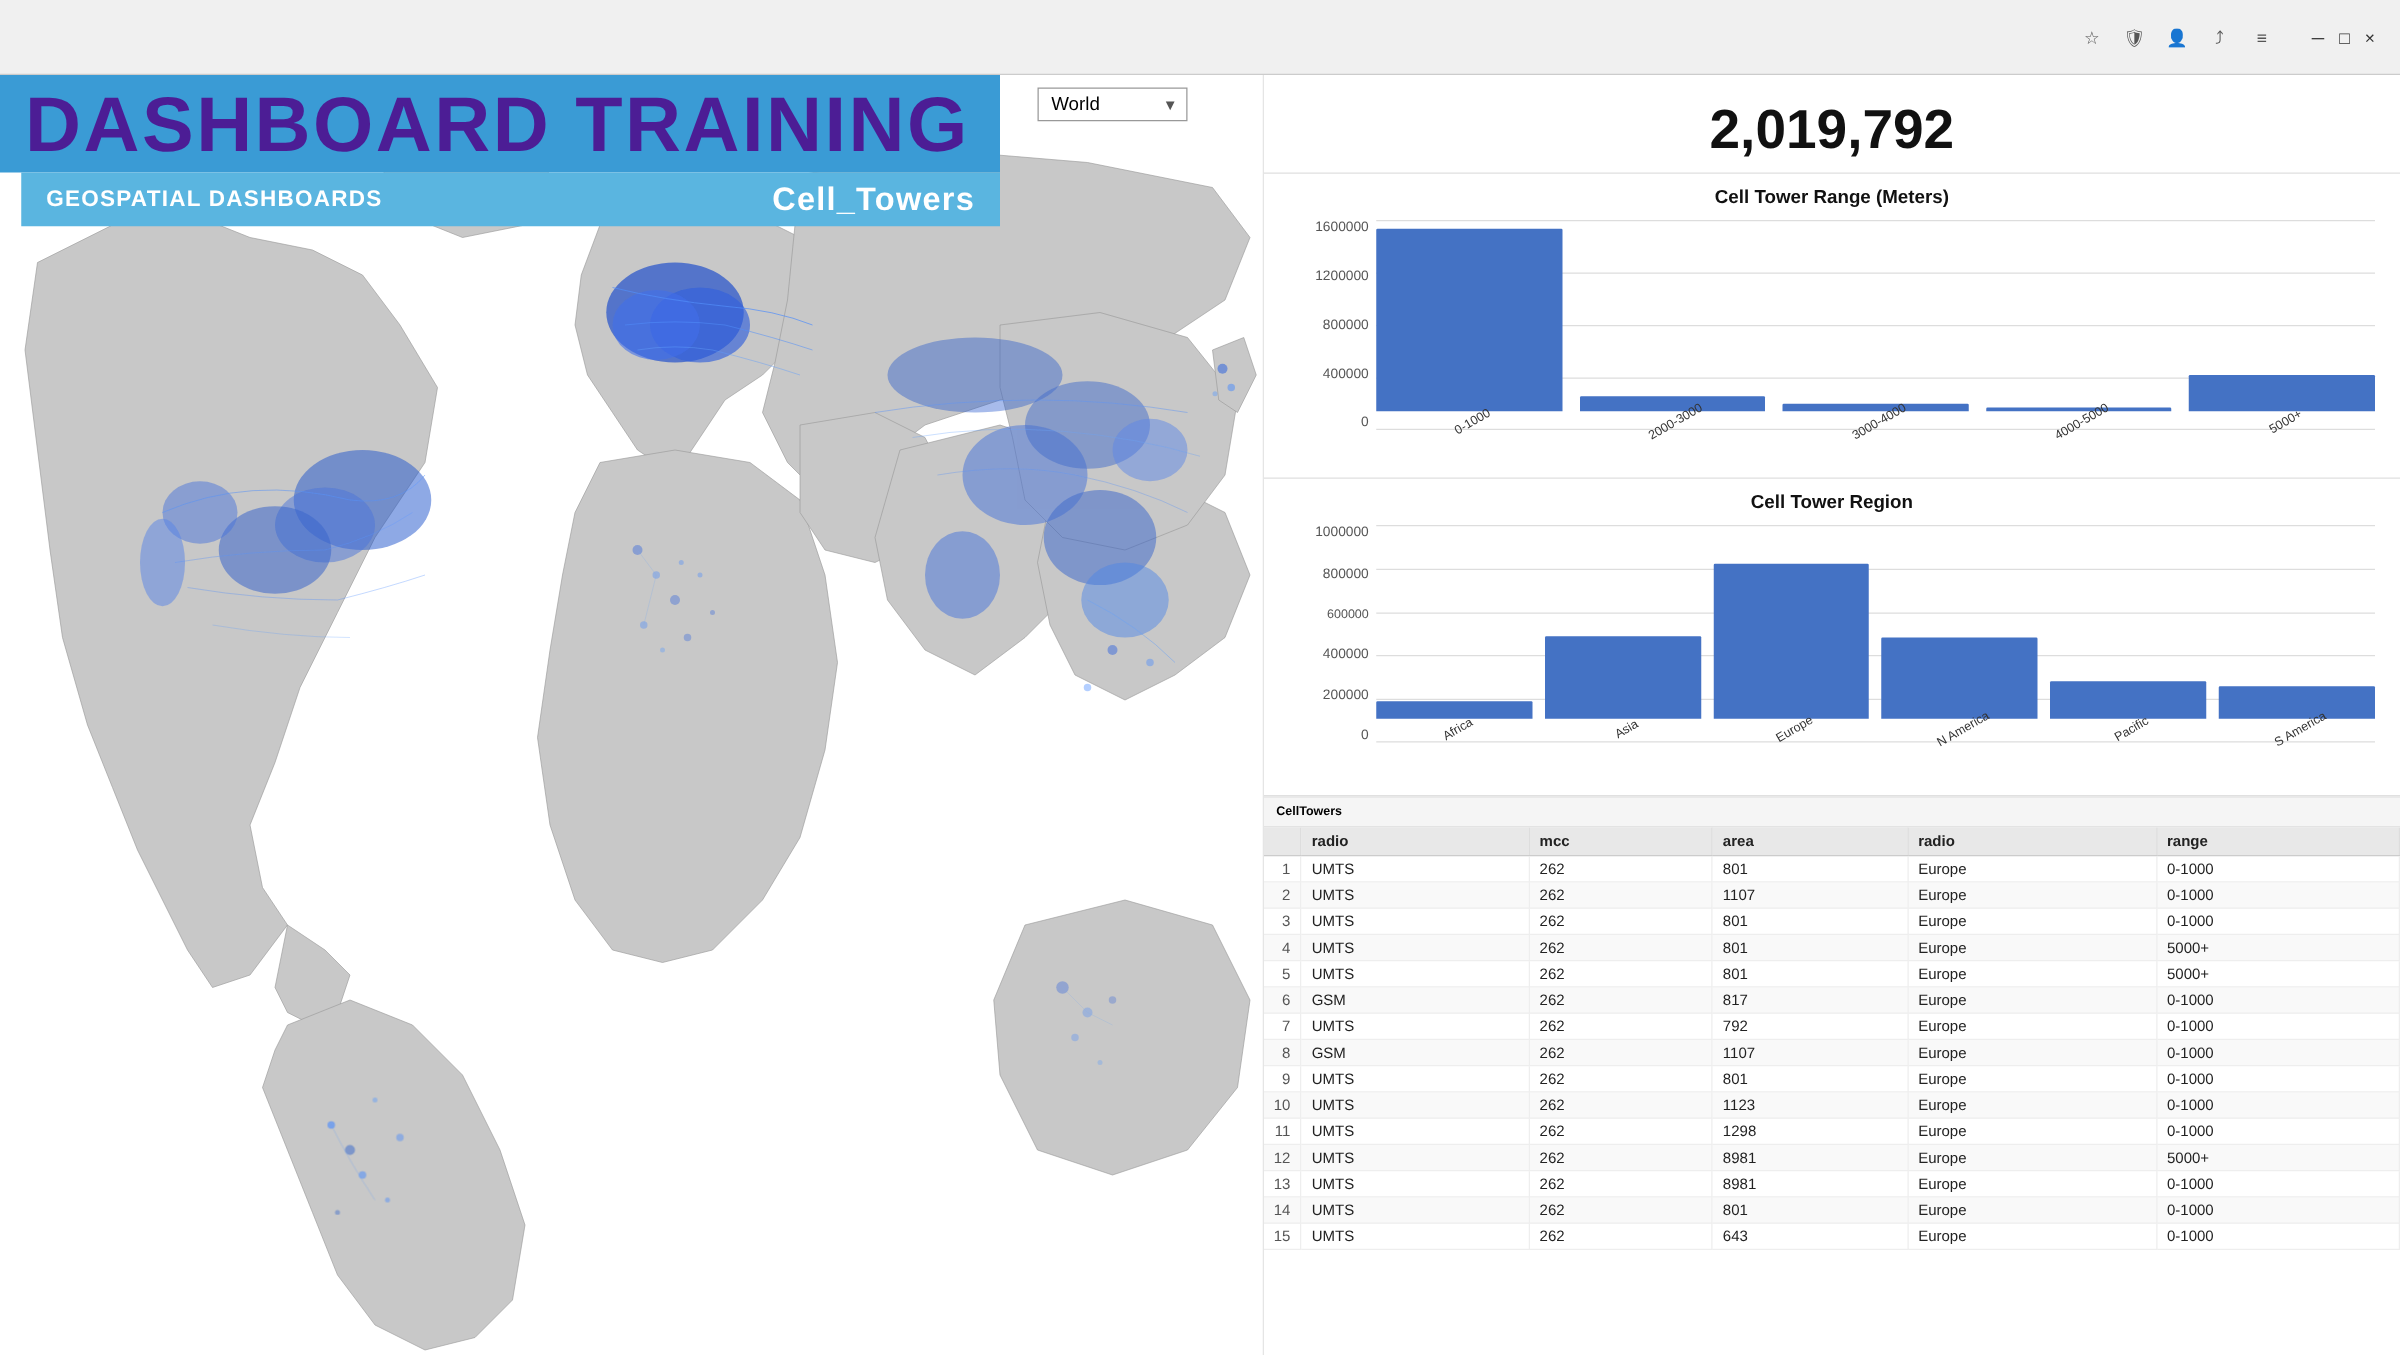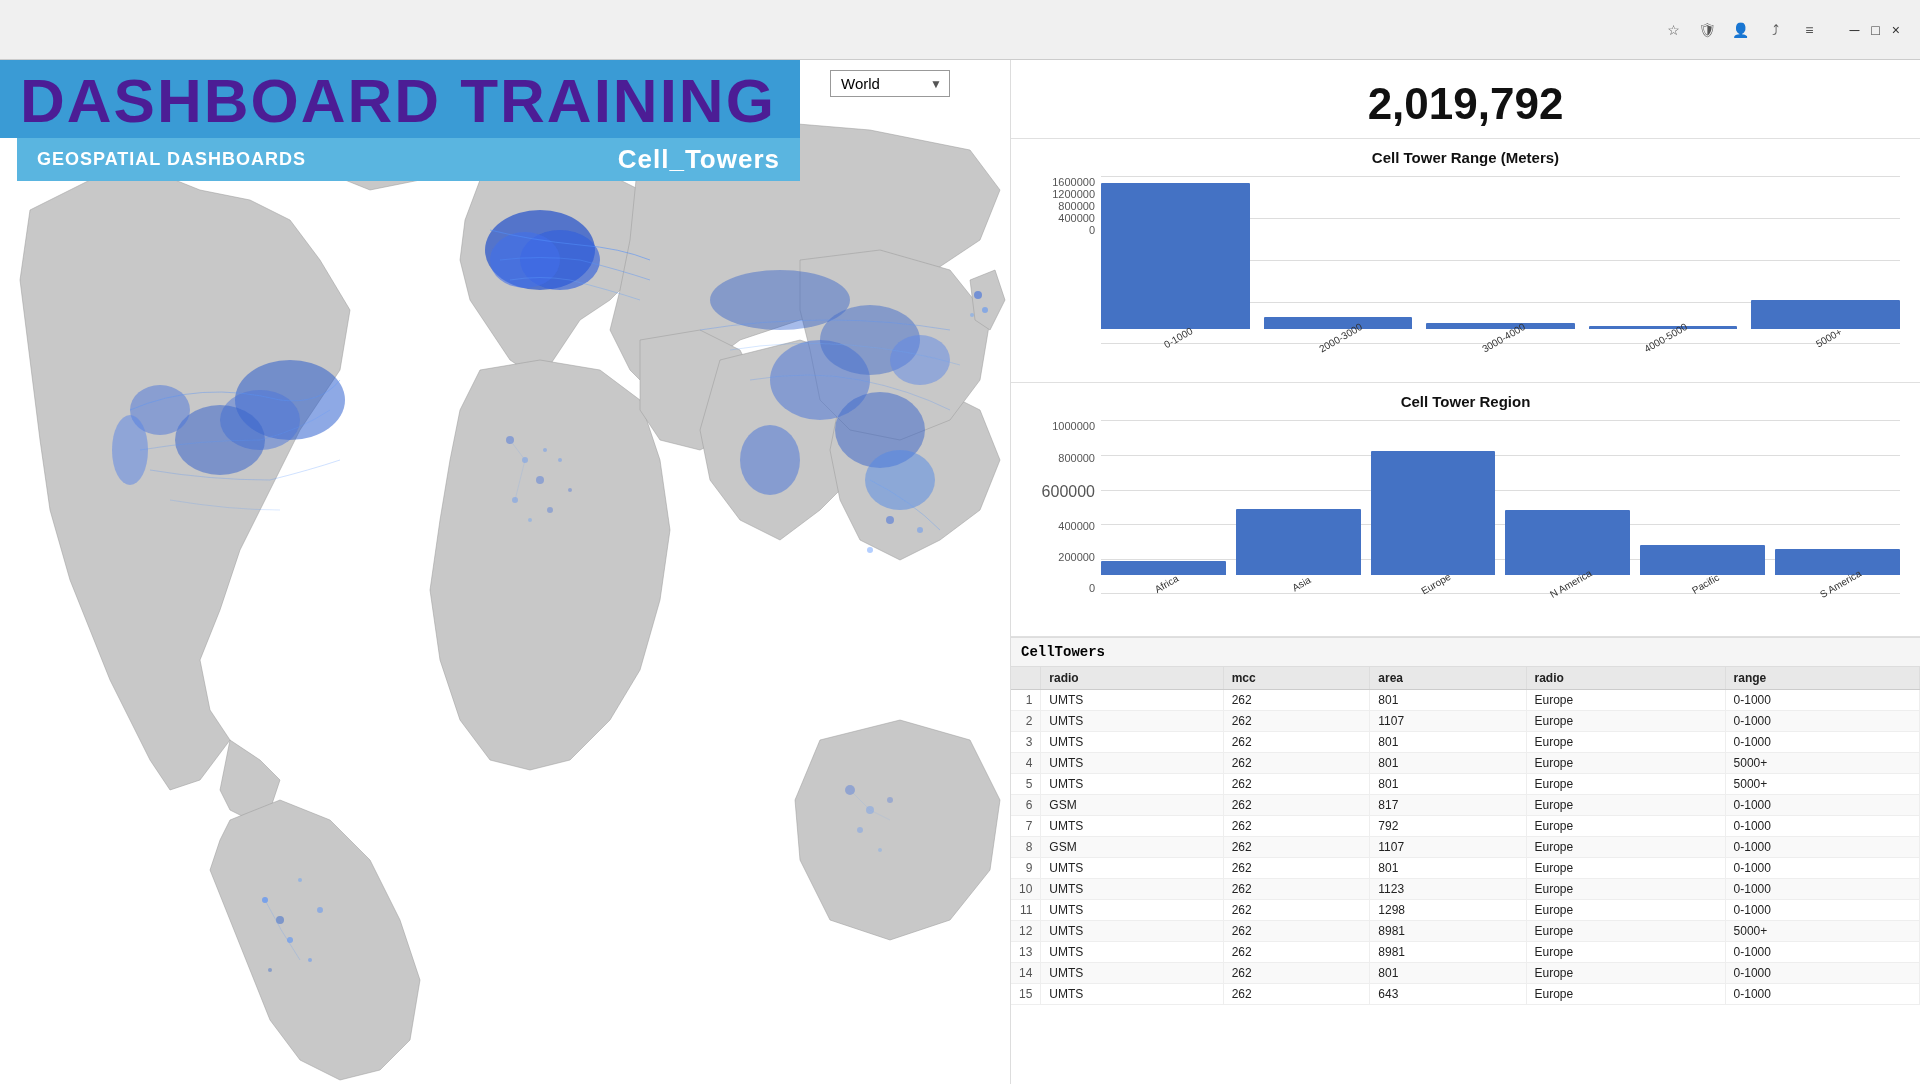--- a/index.html
+++ b/index.html
@@ -182,27 +182,26 @@
     }
 
     
     .table-section {
       flex: 1;
       overflow: hidden;
       display: flex;
       flex-direction: column;
     }
     .table-title {
-      font-size: 14px;
+      font-size: 10px;
       font-weight: 700;
       padding: 6px 10px;
       background: #f5f5f5;
       border-bottom: 1px solid #ddd;
       border-top: 1px solid #ddd;
-      font-family: Liberation Mono, monospace;
     }
     .table-wrapper {
       overflow: auto;
       flex: 1;
     }
     table {
       width: 100%;
       border-collapse: collapse;
       font-size: 12px;
     }
@@ -396,21 +395,21 @@
     <div class="kpi-section">
       <div class="kpi-value">2,019,792</div>
     </div>
 
     <div class="charts-area">
 
       <div class="chart-section">
         <div class="chart-title">Cell Tower Range (Meters)</div>
         <div style="display:flex; height:200px;">
 
-          <div style="display:flex;flex-direction:column;align-items:flex-end;padding-right:6px;width:70px;padding-bottom:28px;padding-top:4px;">
+          <div style="display:flex;flex-direction:column;justify-content:space-between;align-items:flex-end;padding-right:6px;width:70px;padding-bottom:28px;padding-top:4px;">
             <span style="font-size:11px;color:#555;">1600000</span>
             <span style="font-size:11px;color:#555;">1200000</span>
             <span style="font-size:11px;color:#555;">800000</span>
             <span style="font-size:11px;color:#555;">400000</span>
             <span style="font-size:11px;color:#555;">0</span>
           </div>
 
           <div style="flex:1;display:flex;flex-direction:column;position:relative;">
 
             <div style="position:absolute;left:0;right:0;top:4px;height:168px;display:flex;flex-direction:column;justify-content:space-between;pointer-events:none;">
@@ -461,21 +460,21 @@
         </div>
       </div>
 
       <div class="chart-section">
         <div class="chart-title">Cell Tower Region</div>
         <div style="display:flex;height:210px;">
 
           <div style="display:flex;flex-direction:column;justify-content:space-between;align-items:flex-end;padding-right:6px;width:70px;padding-bottom:32px;padding-top:4px;">
             <span style="font-size:11px;color:#555;">1000000</span>
             <span style="font-size:11px;color:#555;">800000</span>
-            <span style="font-size:16px;color:#555;margin-left:32px;">600000</span>
+            <span style="font-size:10px;color:#555;margin-left:32px;">600000</span>
             <span style="font-size:11px;color:#555;">400000</span>
             <span style="font-size:11px;color:#555;">200000</span>
             <span style="font-size:11px;color:#555;">0</span>
           </div>
 
           <div style="flex:1;display:flex;flex-direction:column;position:relative;">
             <div style="position:absolute;left:0;right:0;top:4px;height:174px;display:flex;flex-direction:column;justify-content:space-between;pointer-events:none;">
               <div style="border-top:1px solid #ddd;width:100%;"></div>
               <div style="border-top:1px solid #ddd;width:100%;"></div>
               <div style="border-top:1px solid #ddd;width:100%;"></div>

